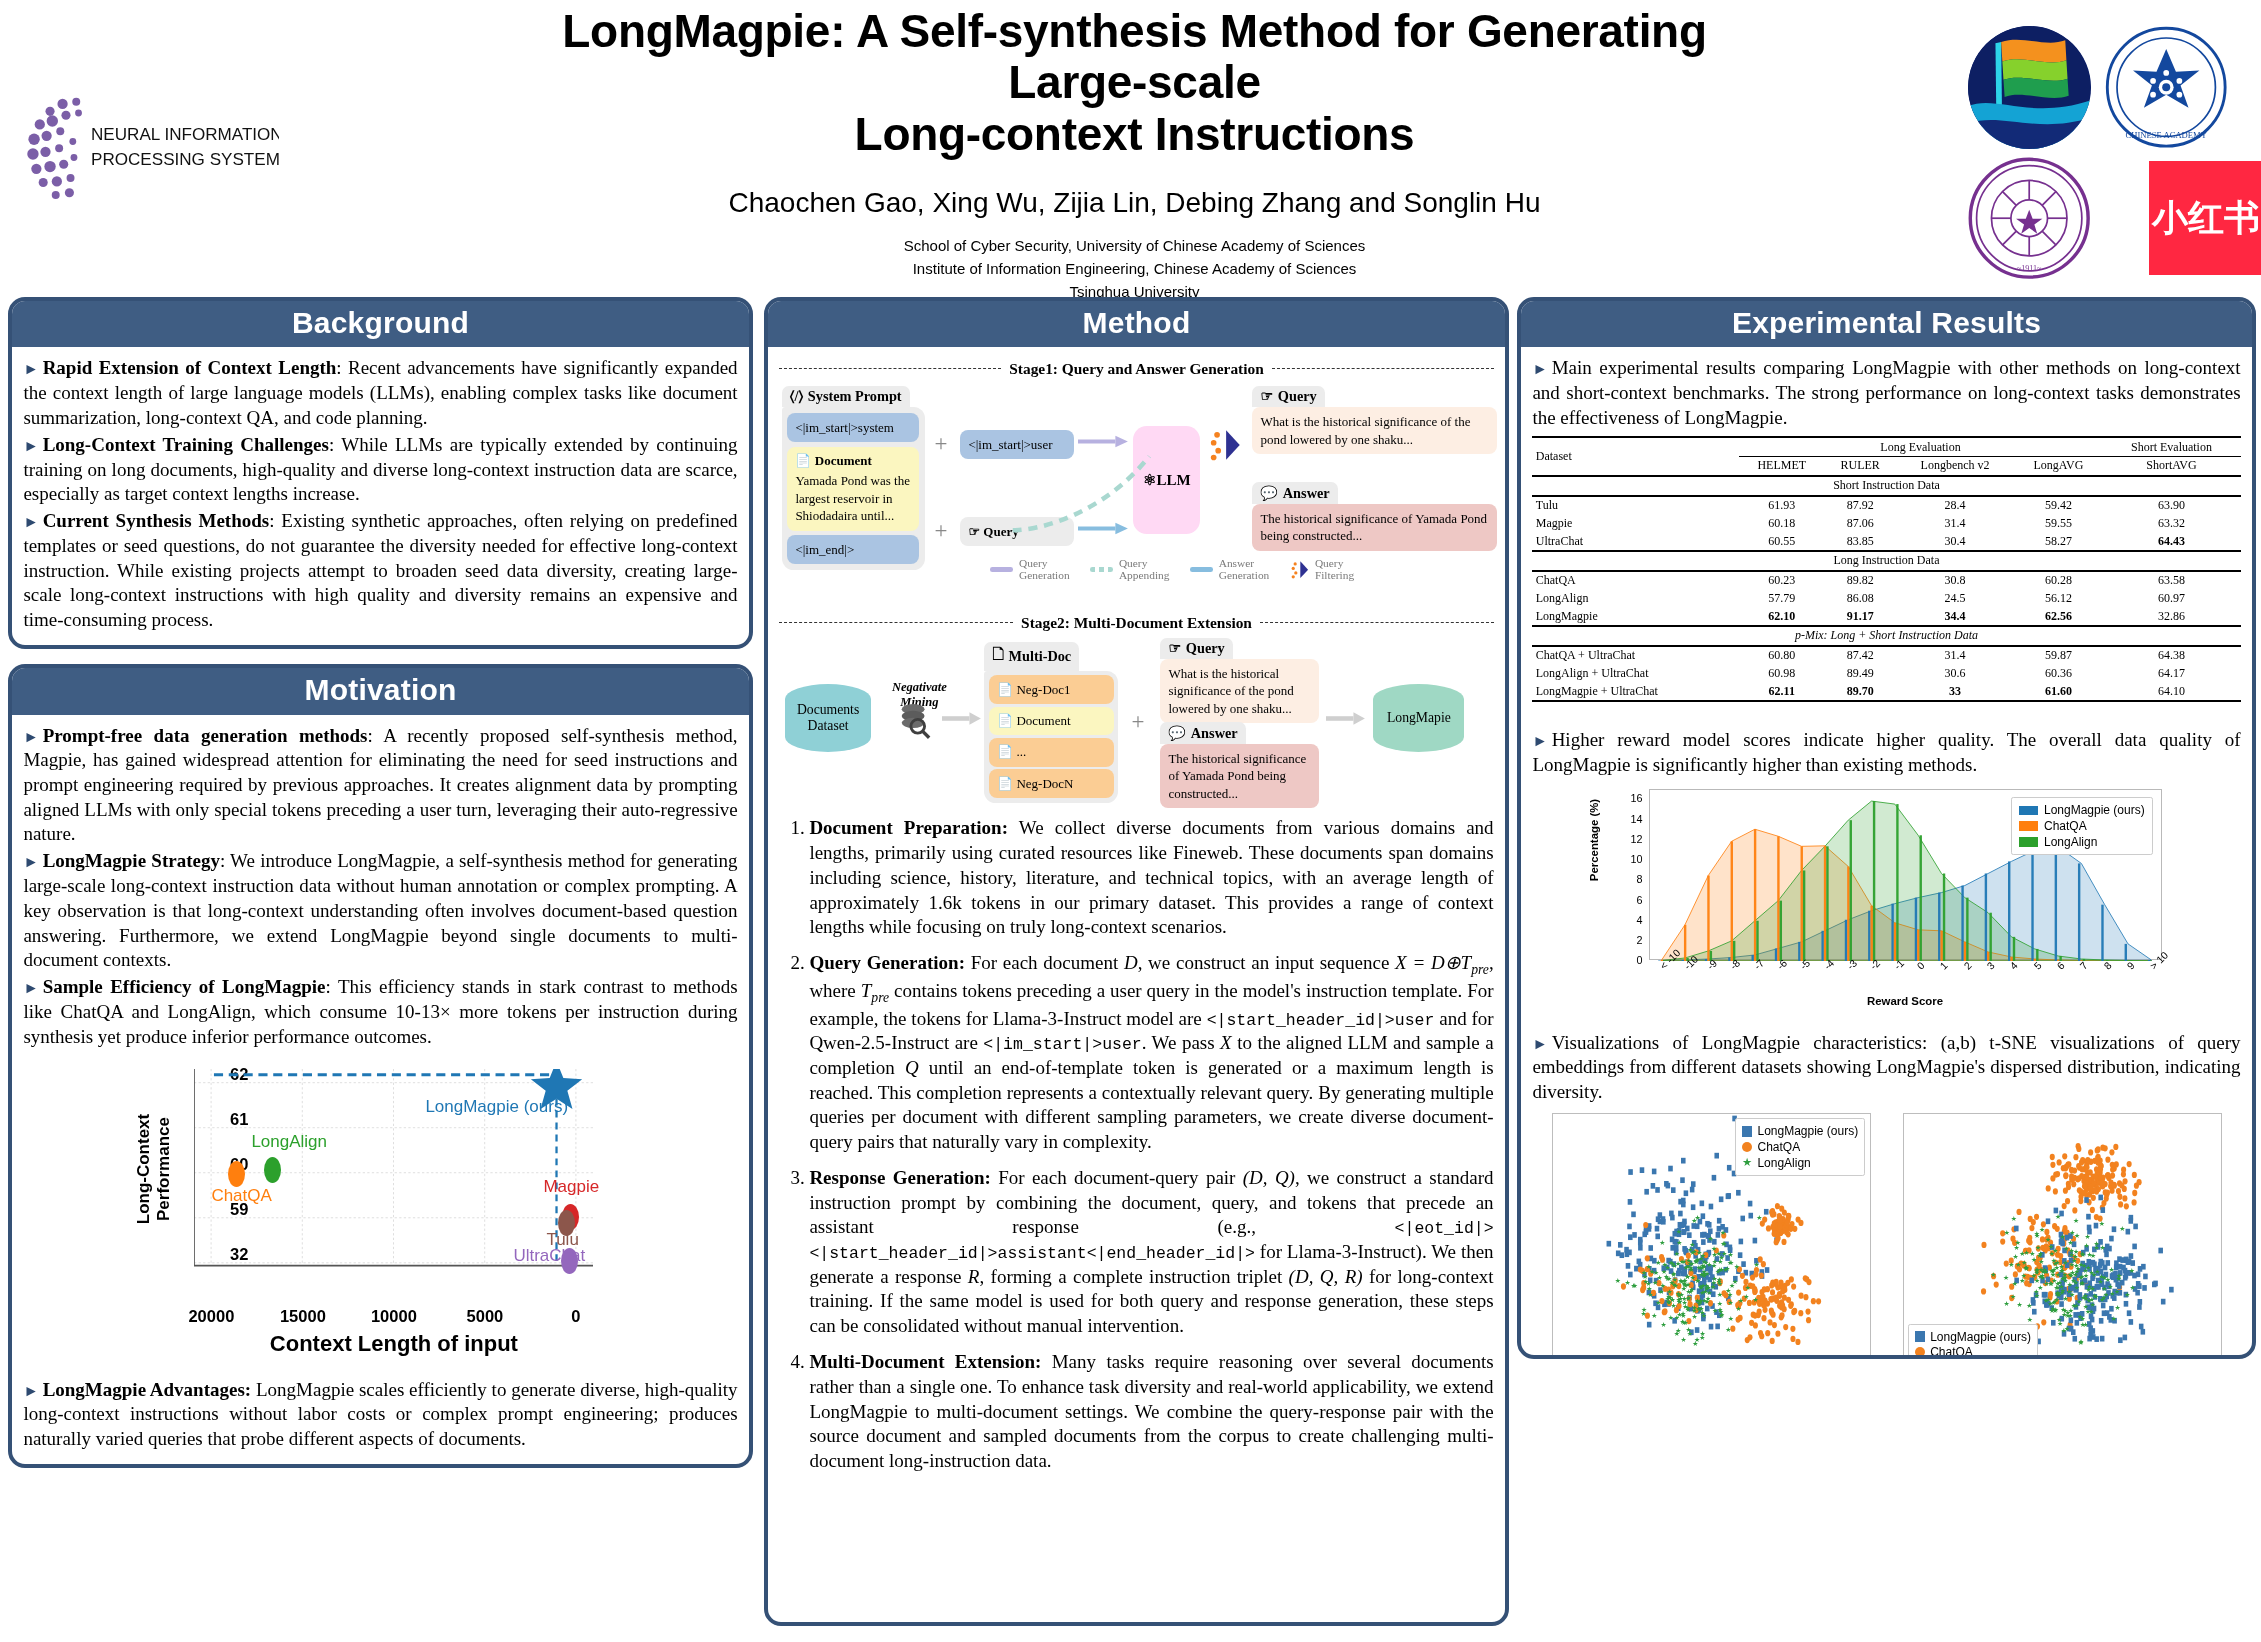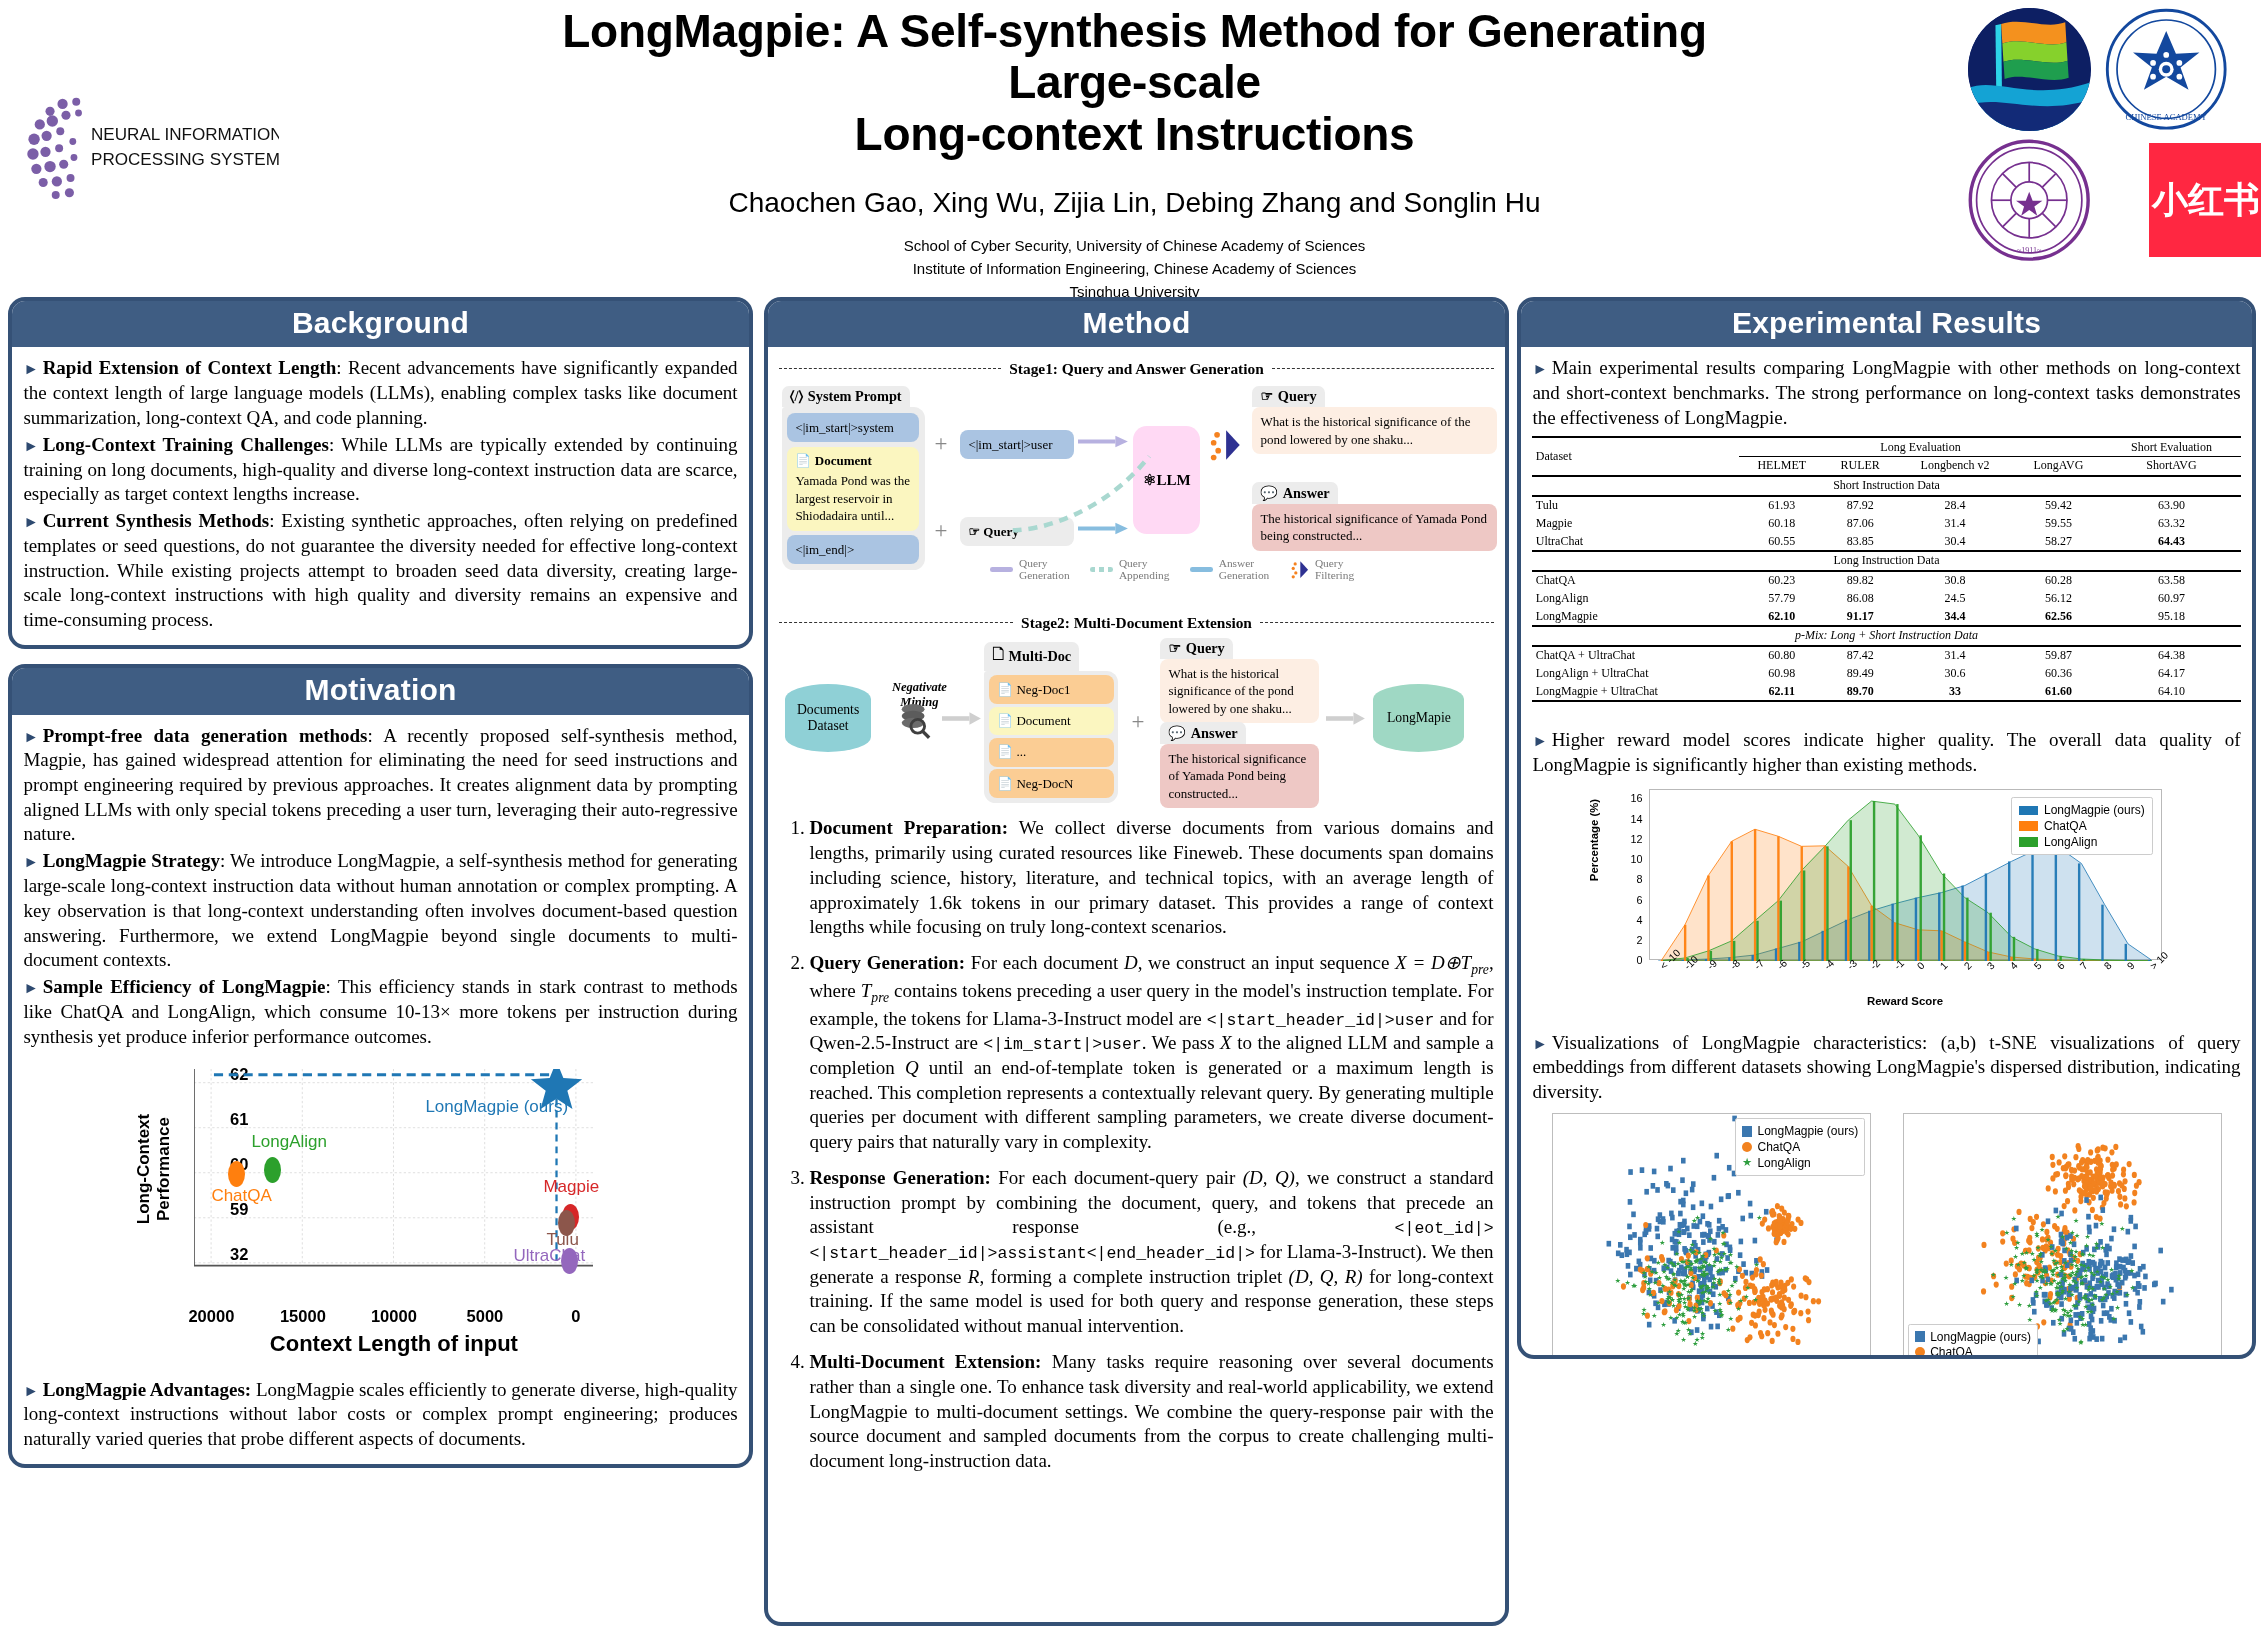--- a/index.html
+++ b/index.html
@@ -20,21 +20,21 @@
   .poster-title {
     font-family:"Liberation Sans", sans-serif;
     font-weight:bold; font-size:46px; line-height:1.12; color:#000; letter-spacing:-0.3px;
   }
   .authors {
     font-family:"Liberation Sans", sans-serif;
     font-size:28px; margin-top:27px; color:#000;
   }
   .affils { margin-top:16px; font-family:"Liberation Sans", sans-serif; font-size:15px; line-height:1.52; color:#000;}
 
-  .logos { position:absolute; left:1962px; top:2px; width:285px; height:268px; }
+  .logos { position:absolute; left:1962px; top:20px; width:285px; height:268px; }
   .logo-box { position:absolute; }
   .logo-earth { left:5.7px; top:5.7px; width:123px; height:123px; border-radius:50%; overflow:hidden; background:#0b1f6b;}
   .logo-cas  { left:143px; top:5.7px; width:123px; height:123px; }
   .logo-tsh  { left:5.7px; top:137px; width:123px; height:123px; }
   .logo-xhs  { left:143px; top:141px; width:114px; height:114px; background:#ff2741; display:flex; align-items:center; justify-content:center;margin-left:44px;}
   .logo-xhs span { color:#fff; font-family:"Liberation Sans", sans-serif; font-weight:bold; font-size:36px; }
 
   
   .col { position:absolute; top:297px; }
   .col-left   { left:8px;   width:745px; }
@@ -615,21 +615,21 @@
           <td>24.5</td>
           <td>56.12</td>
           <td>60.97</td>
         </tr>
         <tr>
           <td class="name">LongMagpie</td>
           <td style="font-weight:bold">62.10</td>
           <td style="font-weight:bold">91.17</td>
           <td style="font-weight:bold">34.4</td>
           <td style="font-weight:bold">62.56</td>
-          <td>95.18</td>
+          <td>32.86</td>
         </tr>
         <tr class="tr-dbl">
           <td colspan="6" class="grouphdr"><i>p-Mix: Long + Short Instruction Data</i></td>
         </tr>
         <tr class="tr-dbl">
           <td class="name">ChatQA + UltraChat</td>
           <td>60.80</td>
           <td>87.42</td>
           <td>31.4</td>
           <td>59.87</td>

